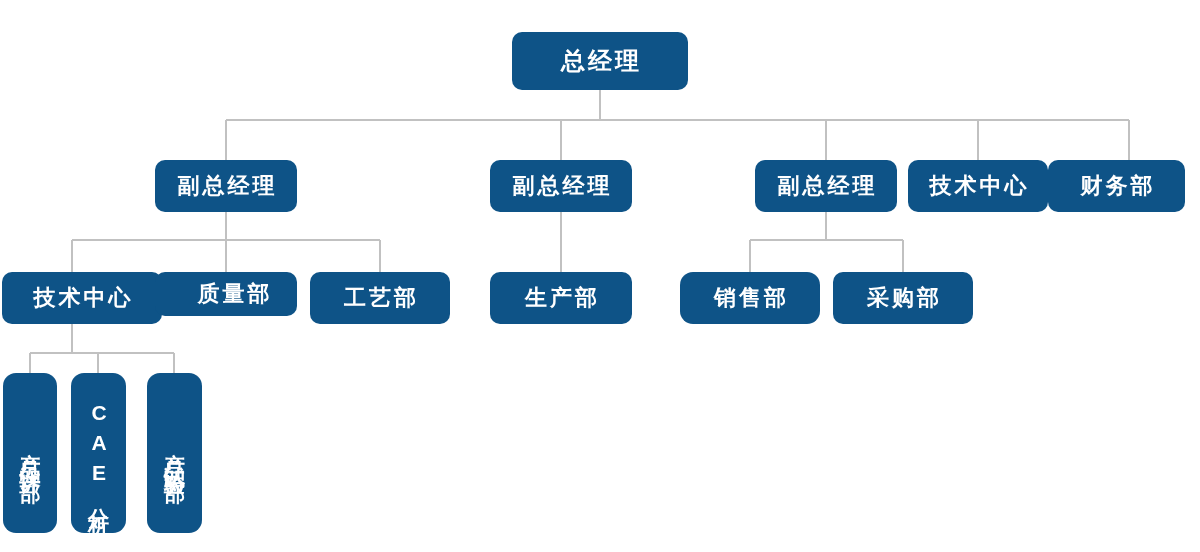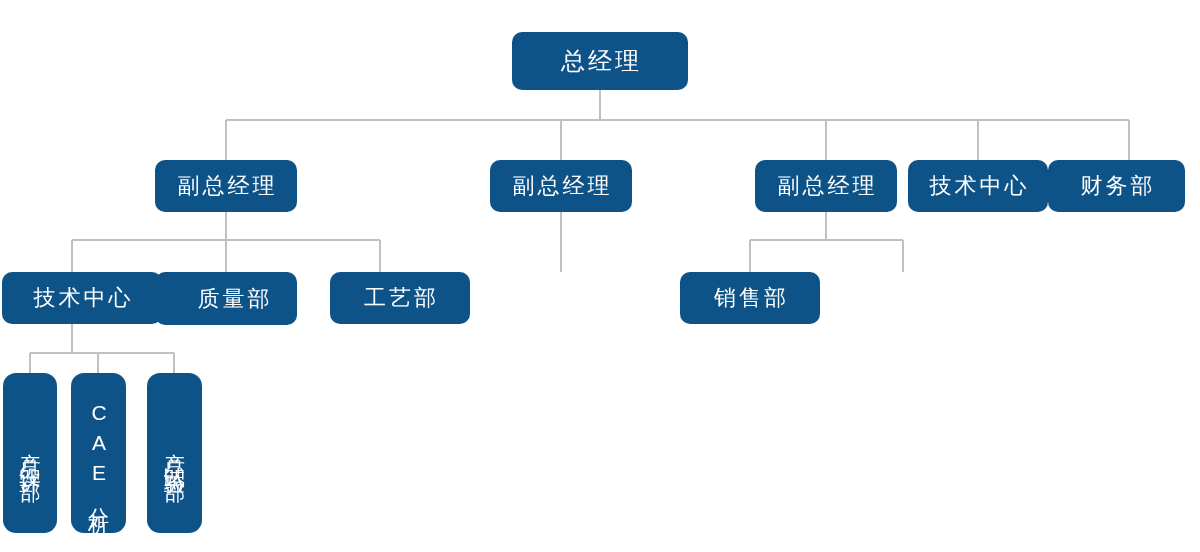--- a/index.html
+++ b/index.html
@@ -19,21 +19,21 @@
     position: absolute;
     left: 0;
     top: 0;
     width: 1200px;
     height: 552px;
   }
   .node {
     position: absolute;
     background: #0e5387;
     color: #ffffff;
-    font-weight: normal;
+    font-weight: bold;
     font-size: 22px;
     letter-spacing: 3px;
     text-indent: 3px;
     display: flex;
     align-items: center;
     justify-content: center;
     border-radius: 10px;
     box-sizing: border-box;
     white-space: nowrap;
     z-index: 1;
@@ -49,24 +49,24 @@
     white-space: normal;
   }
   
   .n-gm    { left: 512px;  top: 32px;  width: 176px; height: 58px; }
   .n-vgm1  { left: 155px;  top: 160px; width: 142px; height: 52px; }
   .n-vgm2  { left: 490px;  top: 160px; width: 142px; height: 52px; }
   .n-vgm3  { left: 755px;  top: 160px; width: 142px; height: 52px; }
   .n-cost  { left: 908px;  top: 160px; width: 140px; height: 52px; }
   .n-fin   { left: 1048px; top: 160px; width: 137px; height: 52px; }
   .n-tech  { left: 2px;    top: 272px; width: 160px; height: 52px; }
-  .n-qual  { left: 155px;  top: 272px; width: 142px; height: 53px; padding-left: 15px; }
-  .n-proc  { left: 310px;  top: 272px; width: 140px; height: 52px; margin-left: 20px; }
+  .n-qual  { left: 155px;  top: 272px; width: 142px; height: 44px; padding-left: 15px; }
+  .n-proc  { left: 310px;  top: 272px; width: 140px; height: 52px; }
   .n-prod  { left: 490px;  top: 272px; width: 142px; height: 52px; }
-  .n-sales { left: 680px;  top: 272px; width: 140px; height: 52px; }
+  .n-sales { left: 680px;  top: 272px; width: 140px; height: 52px; border-radius: 13px; }
   .n-purch { left: 833px;  top: 272px; width: 140px; height: 52px; }
   .n-pd    { left: 3px;    top: 373px; width: 54px;  height: 160px; }
   .n-cae   { left: 71px;   top: 373px; width: 55px;  height: 160px; }
   .n-pt    { left: 147px;  top: 373px; width: 55px;  height: 160px; }
 </style>
 </head>
 <body>
 
 <div class="stage">
 
@@ -85,19 +85,21 @@
 
   <div class="node n-vgm1">副总经理</div>
   <div class="node n-vgm2">副总经理</div>
   <div class="node n-vgm3">副总经理</div>
   <div class="node n-cost">技术中心</div>
   <div class="node n-fin">财务部</div>
 
   <div class="node n-tech">技术中心</div>
   <div class="node n-qual">质量部</div>
   <div class="node n-proc">工艺部</div>
+  <div class="node n-prod">生产部</div>
   <div class="node n-sales">销售部</div>
+  <div class="node n-purch">采购部</div>
 
   <div class="node v n-pd">产品设计部</div>
   <div class="node v n-cae">CAE分析</div>
   <div class="node v n-pt">产品试验部</div>
 
 </div>
 
 </body></html>

